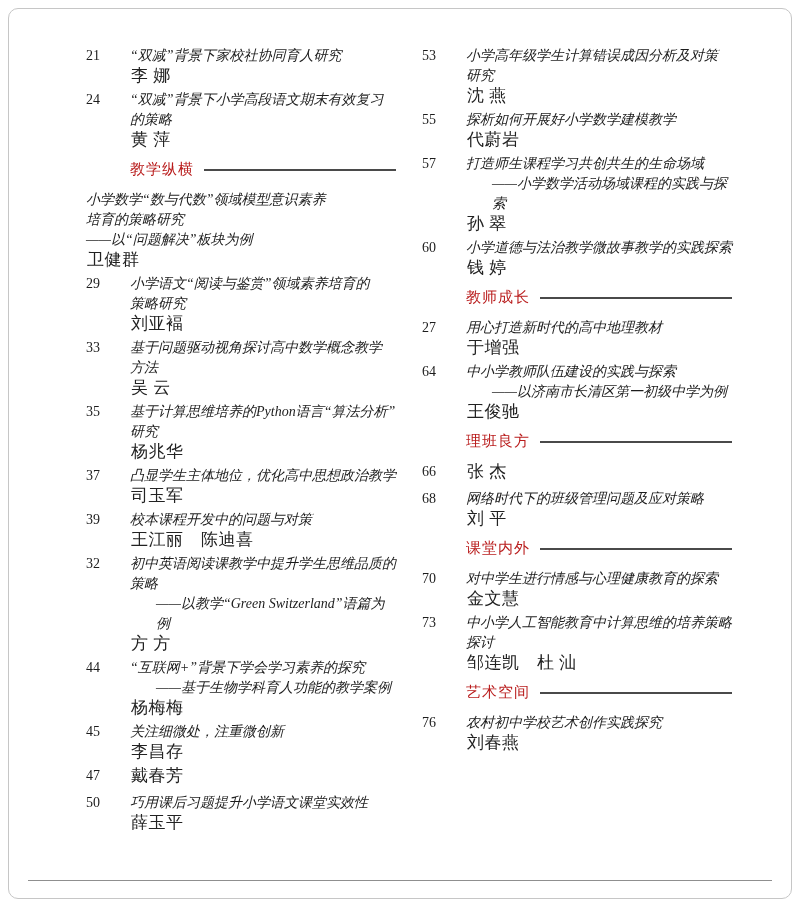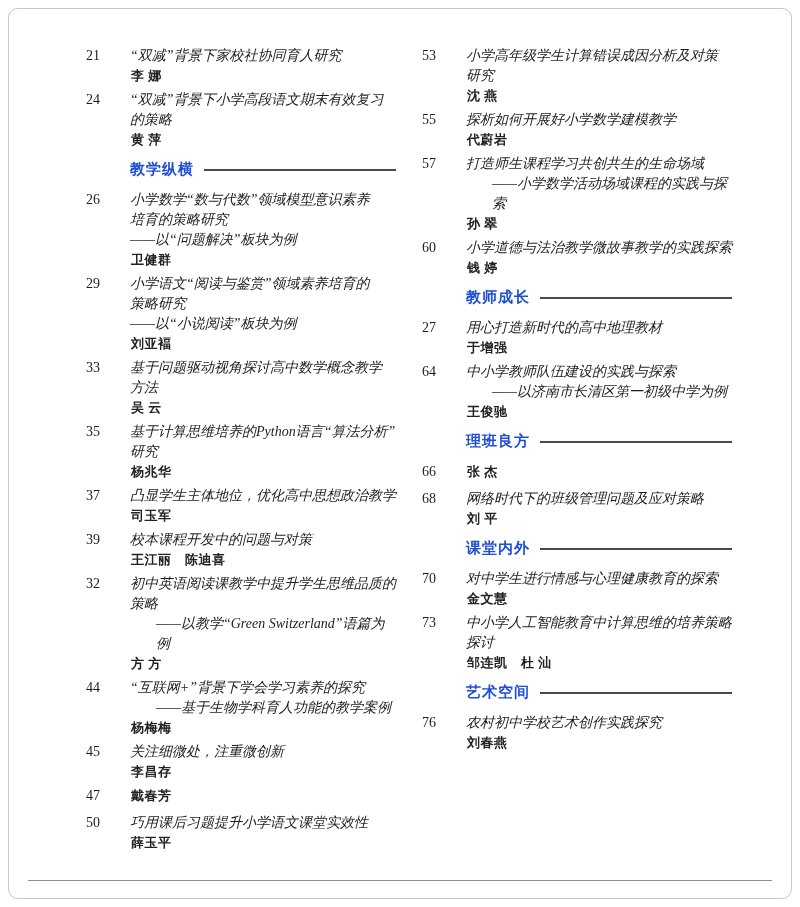--- a/index.html
+++ b/index.html
@@ -34,38 +34,38 @@
     flex: 0 0 44px;
     font-size: 14px;
     line-height: 20px;
     color: #1c1c1c;
   }
   .entry-body { flex: 1 1 auto; min-width: 0; }
   .title-line { font-size: 14px; line-height: 20px; font-style: italic; }
   .title-line.indent { padding-left: 26px; }
   .authors {
     margin-top: 3px;
-    font-size: 13px;
+    font-size: 17px;
     line-height: 14px;
-    font-weight: 700;
+    font-weight: 400;
     letter-spacing: 0.5px;
     padding-left: 1px;
     color: #222222;
   }
   .section {
     display: flex;
     align-items: center;
     margin: 13px 0 11px 44px;
   }
   .section-label {
     font-size: 15px;
-    font-weight: 700;
+    font-weight: 400;
     letter-spacing: 1px;
     white-space: nowrap;
-    color: #1d4ed8;
+    color: #b91c1c;
   }
   .section-rule {
     flex: 1 1 auto;
     height: 2px;
     background: #4a4a4a;
     margin-left: 10px;
   }
   .footer-rule {
     position: absolute;
     left: 28px; right: 28px; bottom: 26px;
@@ -93,34 +93,32 @@
             <div class="title-line">“双减”背景下小学高段语文期末有效复习</div>
             <div class="title-line">的策略</div>
             <div class="authors">黄 萍</div>
           </div>
         </div>
         <div class="section">
           <span class="section-label">教学纵横</span>
           <span class="section-rule"></span>
         </div>
         <div class="entry">
-          <div class="num">26</div>
           <div class="entry-body">
             <div class="title-line">小学数学“数与代数”领域模型意识素养</div>
             <div class="title-line">培育的策略研究</div>
             <div class="title-line">——以“问题解决”板块为例</div>
             <div class="authors">卫健群</div>
           </div>
         </div>
         <div class="entry">
           <div class="num">29</div>
           <div class="entry-body">
             <div class="title-line">小学语文“阅读与鉴赏”领域素养培育的</div>
             <div class="title-line">策略研究</div>
-            <div class="title-line">——以“小说阅读”板块为例</div>
             <div class="authors">刘亚褔</div>
           </div>
         </div>
         <div class="entry">
           <div class="num">33</div>
           <div class="entry-body">
             <div class="title-line">基于问题驱动视角探讨高中数学概念教学</div>
             <div class="title-line">方法</div>
             <div class="authors">吴 云</div>
           </div>

